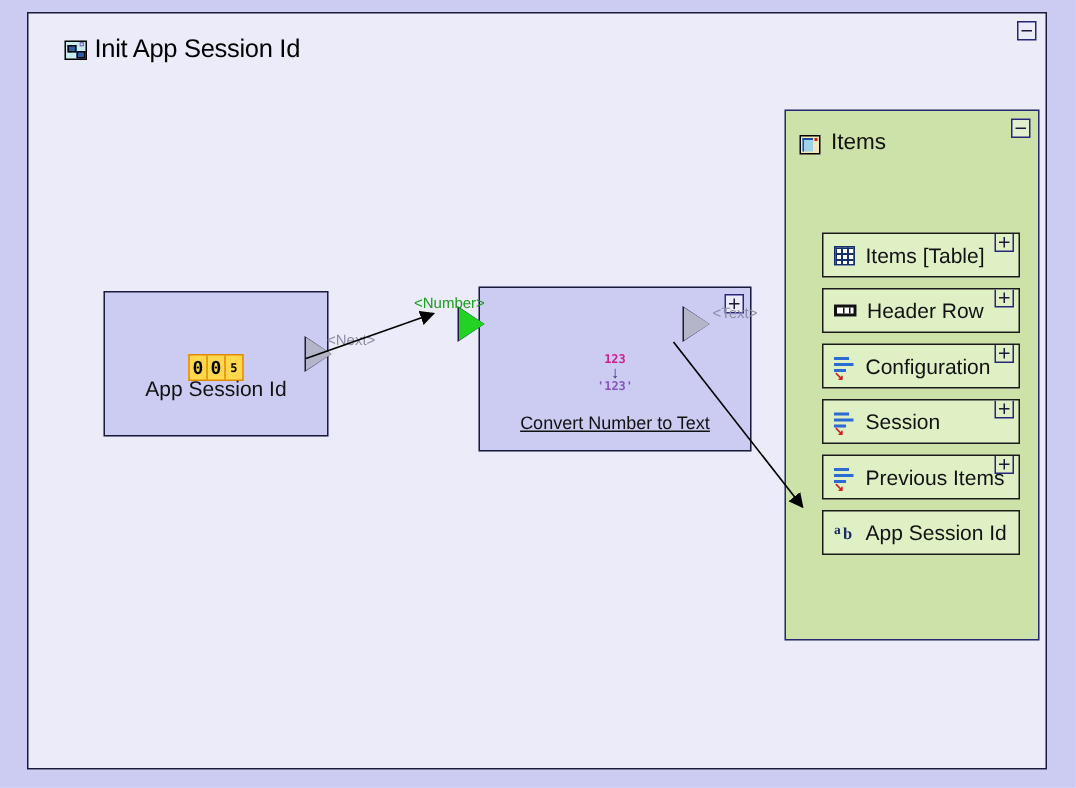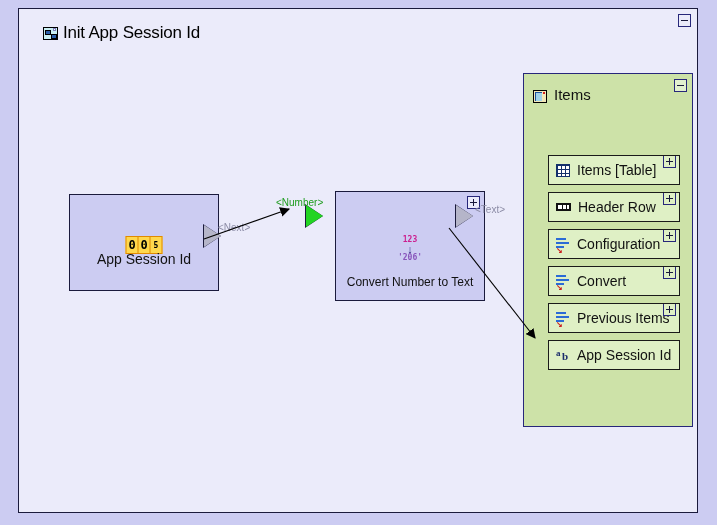--- a/index.html
+++ b/index.html
@@ -116,22 +116,22 @@
     left: 0; right: 0;
     text-align: center;
     font-size: 13px;
     color: #111111;
     white-space: nowrap;
   }
 
   #node-session { left: 50px; top: 185px; width: 150px; height: 97px; }
   #node-session .node-label { top: 56px; font-size: 14px; }
 
-  #node-convert { left: 316px; top: 182px; width: 150px; height: 110px; }
-  #node-convert .node-label { top: 83px; font-size: 12px; }
+  #node-convert { left: 300px; top: 182px; width: 182px; height: 110px; }
+  #node-convert .node-label { top: 83px; font-size: 12px; text-decoration: underline; }
 
   
   .icon-counter {
     position: absolute;
     left: 50%;
     top: 41px;
     transform: translateX(-50%);
     width: 37px;
     height: 18px;
     background: #ffd84d;
@@ -402,21 +402,21 @@
         <span class="spin">5</span>
       </div>
       <div class="node-label">App Session Id</div>
     </div>
 
     <div class="node" id="node-convert">
       <div class="tog plus node-plus"></div>
       <div class="icon-convert">
         <div class="top">123</div>
         <div class="arr">↓</div>
-        <div class="bot">'206'</div>
+        <div class="bot">'123'</div>
       </div>
       <div class="node-label">Convert Number to Text</div>
     </div>
 
     <div style="position:absolute;left:185px;top:216px;">
       <div class="port-outline" style="left:-1px;top:-1px;"></div>
       <div class="port gray" style="left:0;top:0;"></div>
     </div>
     <div class="port-label gray-lbl" style="position:absolute;left:199px;top:213px;">&lt;Next&gt;</div>
 
@@ -462,21 +462,21 @@
         <span class="itog"></span>
       </div>
 
       <div class="litem" style="top:192px;">
         <span class="ic ic-list">
             <i></i>
             <i></i>
             <i></i>
             <b class="hook">↘</b>
           </span>
-        <span class="litem-label">Convert</span>
+        <span class="litem-label">Session</span>
         <span class="itog"></span>
       </div>
 
       <div class="litem" style="top:229px;">
         <span class="ic ic-list">
             <i></i>
             <i></i>
             <i></i>
             <b class="hook">↘</b>
           </span>

